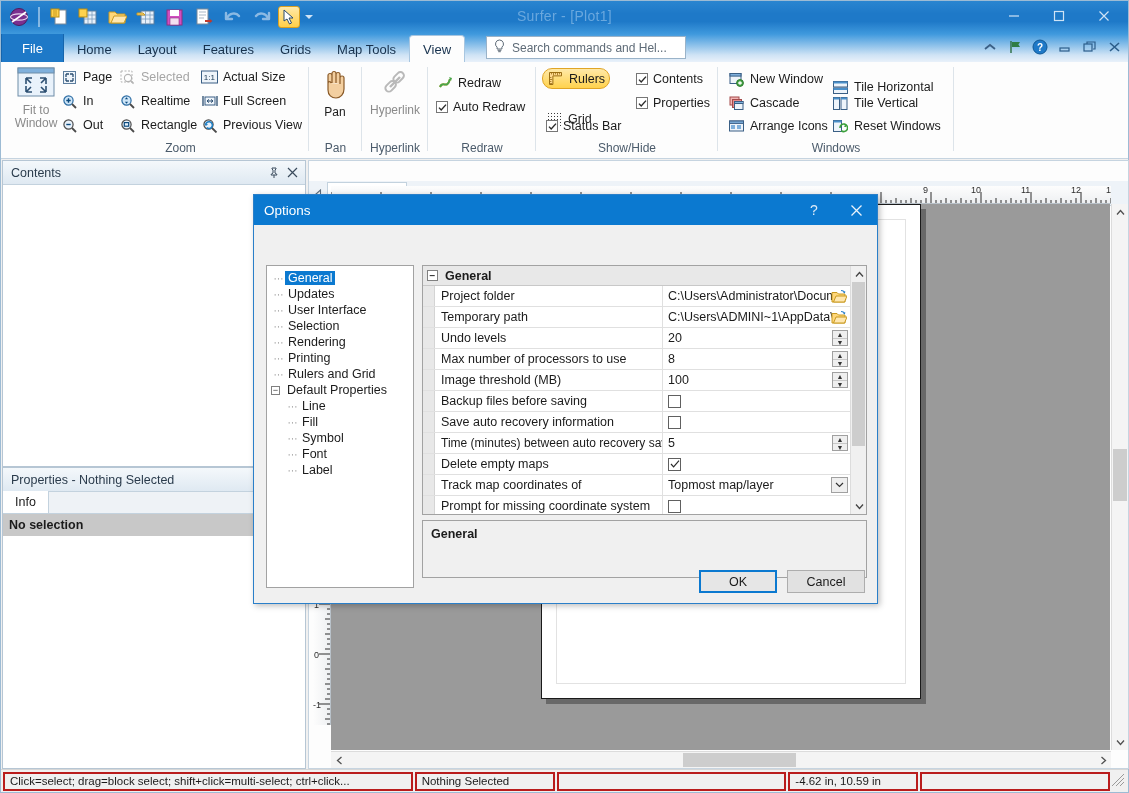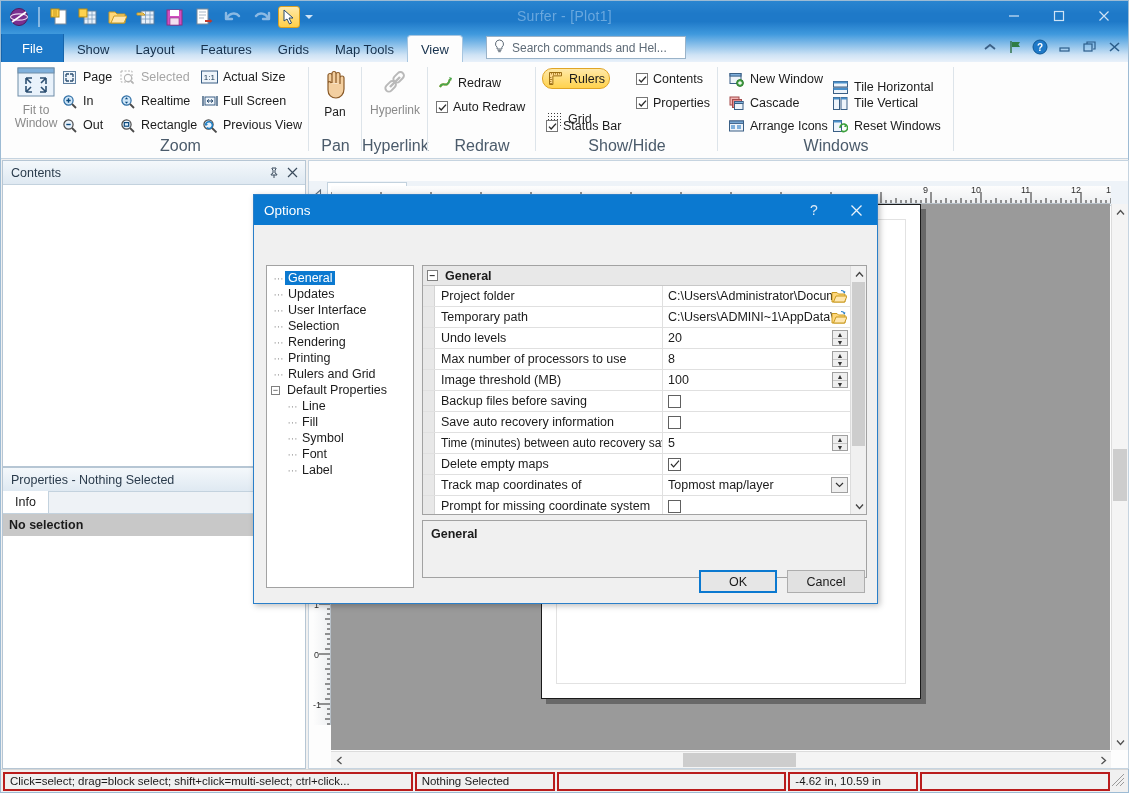--- a/index.html
+++ b/index.html
@@ -74,21 +74,21 @@
 
   
   .ribbon {
     position: absolute; left: 0; top: 61px; width: 1127px; height: 97px;
     background: #fdfdfd; border-bottom: 1px solid #c6d4e0;
   }
   .group { position: absolute; top: 0; height: 96px; }
   .group .gbody { position: absolute; top: 2px; left: 0; right: 0; height: 74px; }
   .group .gname {
     position: absolute; bottom: 3px; left: 0; right: 0;
-    text-align: center; font-size: 16px; color: #4b5b6b;
+    text-align: center; font-size: 12px; color: #4b5b6b;
   }
   .group .gsep {
     position: absolute; right: 0; top: 5px; width: 1px; height: 84px; background: #dde4ea;
   }
   .bigbtn {
     position: absolute; display: flex; flex-direction: column; align-items: center;
     width: 58px; top: 2px; color: #8a8a8a;
   }
   .bigbtn .cap { font-size: 12px; line-height: 14px; text-align: center; margin-top: 2px; }
   .smitem {
@@ -380,21 +380,21 @@
       </div>
     </div>
   </div>
 
   <div class="tabstrip">
     <div class="tabs">
       <div class="tab file">
           <span>File</span>
         </div>
       <div class="tab">
-          <span>Show</span>
+          <span>Home</span>
         </div>
       <div class="tab">
           <span>Layout</span>
         </div>
       <div class="tab">
           <span>Features</span>
         </div>
       <div class="tab">
           <span>Grids</span>
         </div>

